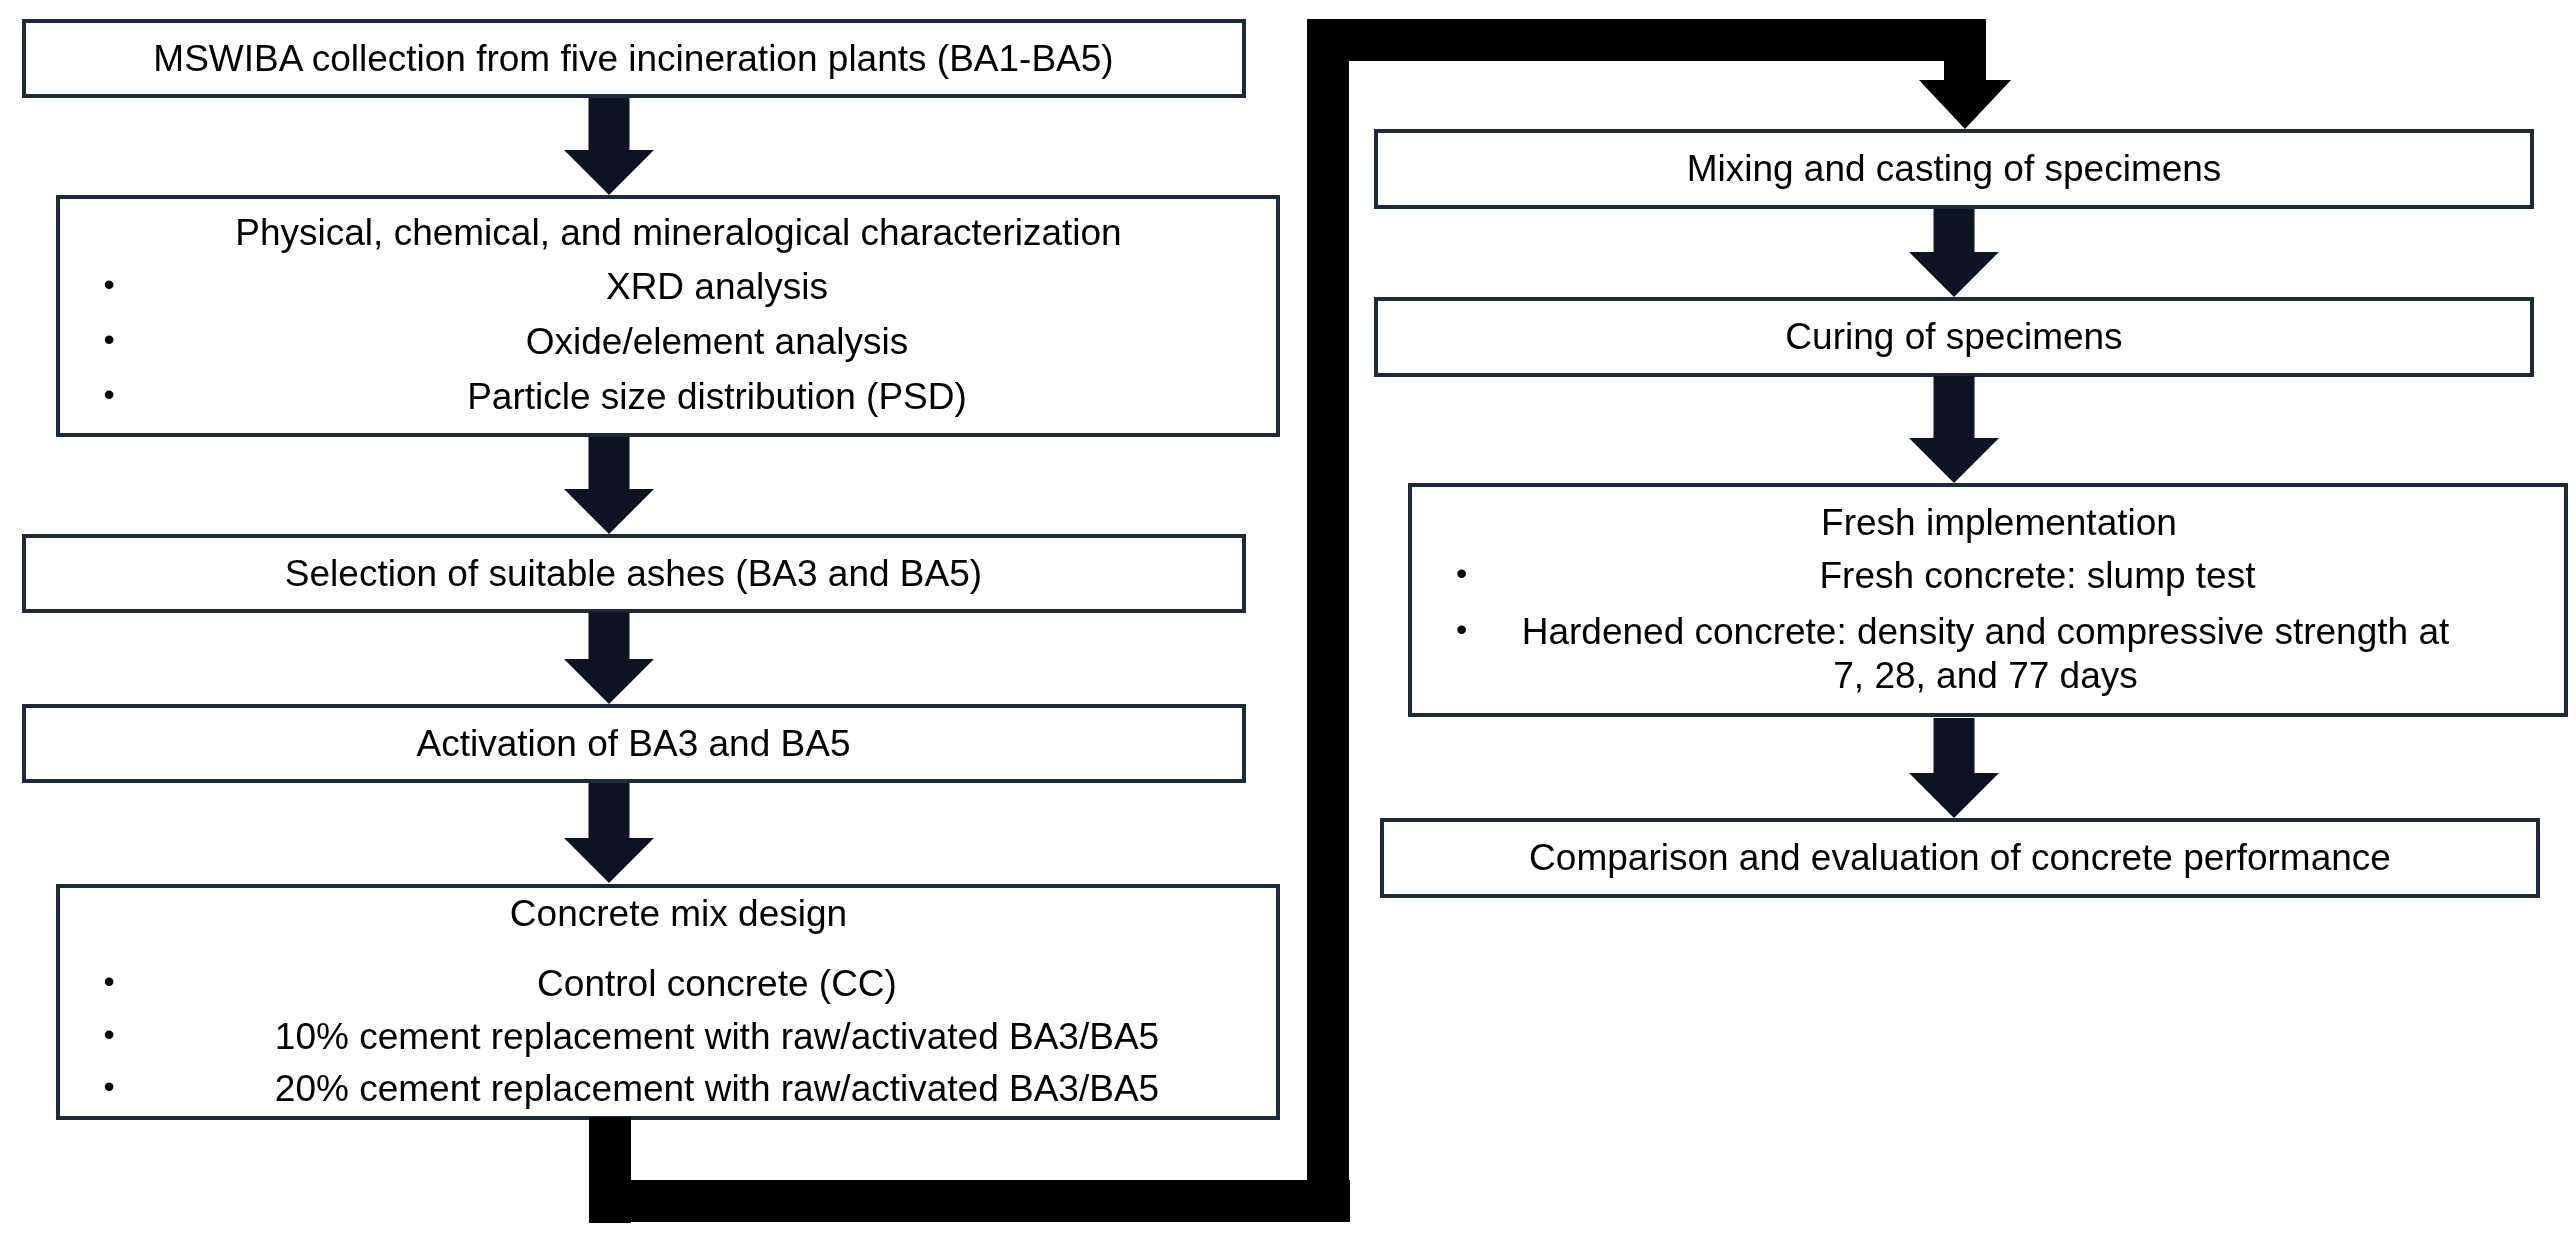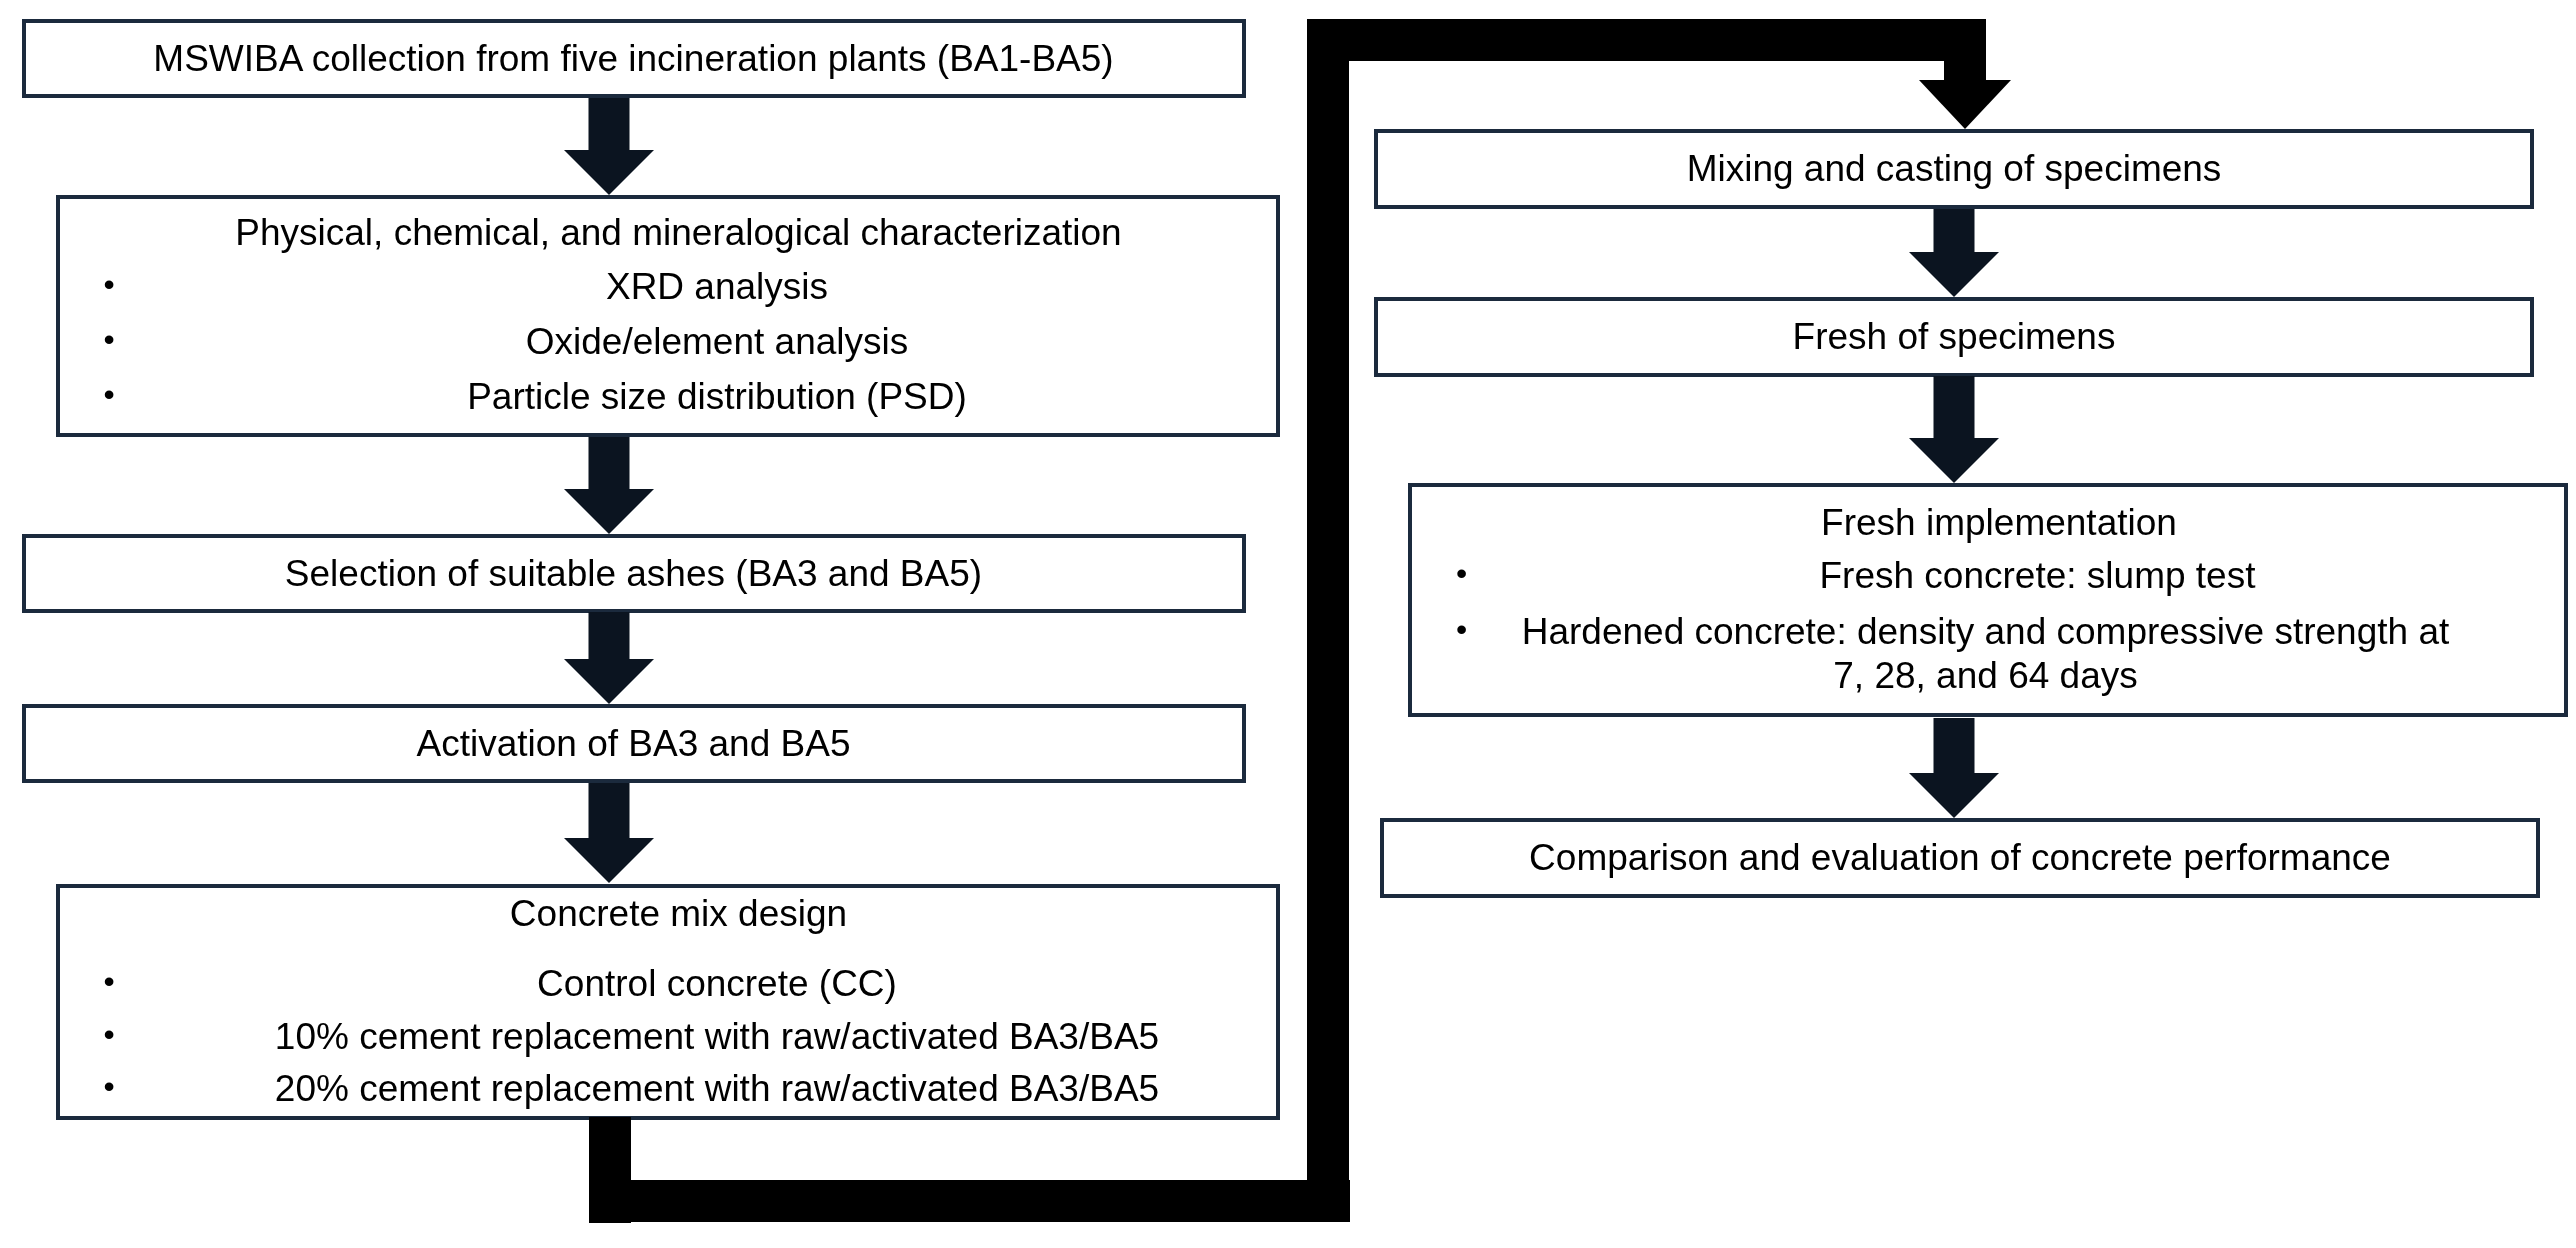--- a/index.html
+++ b/index.html
@@ -197,38 +197,38 @@
   <div class="fbox centered" style="left:1374px; top:129px; width:1160px; height:80px;">
     <div class="btitle">Mixing and casting of specimens</div>
   </div>
 
   <div class="arrow" style="left:1909px; top:209px; width:89px; height:88px;">
     <div class="shaft" style="width:41px; height:43px;"></div>
     <div class="head"></div>
   </div>
 
   <div class="fbox centered" style="left:1374px; top:297px; width:1160px; height:80px;">
-    <div class="btitle">Fresh of specimens</div>
+    <div class="btitle">Curing of specimens</div>
   </div>
 
   <div class="arrow" style="left:1909px; top:376px; width:89px; height:107px;">
     <div class="shaft" style="width:41px; height:62px;"></div>
     <div class="head"></div>
   </div>
 
   <div class="fbox left-align" style="left:1374px; top:483px; width:1160px; height:234px;">
     <div class="btitle">Fresh implementation</div>
     <ul class="blist">
       <li>
         <span class="bullet">•</span>
         <span class="btext">Fresh concrete: slump test</span>
       </li>
       <li style="padding-right:104px;">
         <span class="bullet">•</span>
-        <span class="btext" style="white-space:normal;">Hardened concrete: density and compressive strength at 7, 28, and 64 days</span>
+        <span class="btext" style="white-space:normal;">Hardened concrete: density and compressive strength at 7, 28, and 77 days</span>
       </li>
     </ul>
   </div>
 
   <div class="arrow" style="left:1909px; top:718px; width:89px; height:100px;">
     <div class="shaft" style="width:41px; height:56px;"></div>
     <div class="head"></div>
   </div>
 
   <div class="fbox centered" style="left:1380px; top:818px; width:1160px; height:80px;">

